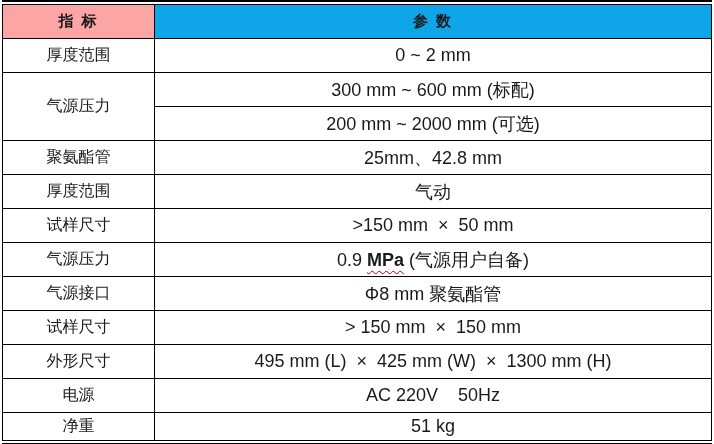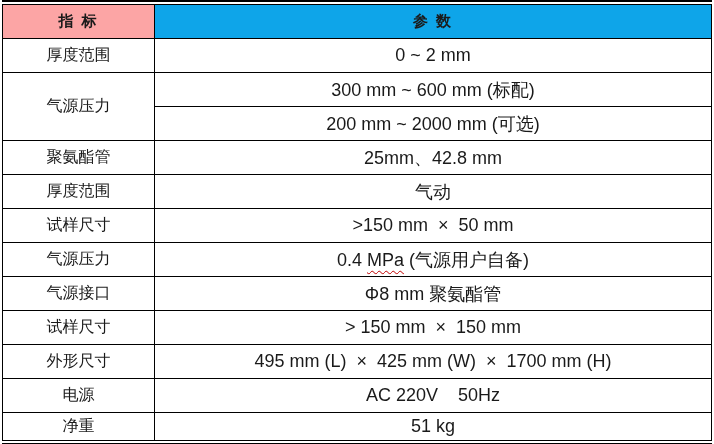--- a/index.html
+++ b/index.html
@@ -48,20 +48,21 @@
   td.value-cell {
     font-size: 18px;
     white-space: pre-wrap;
   }
   tbody tr:last-child td { height: 27px; margin-top: 16px; }
   .wavy {
     text-decoration-line: underline;
     text-decoration-style: wavy;
     text-decoration-thickness: 1px;
     text-underline-offset: 4px;
+    font-weight: bold;
   }
 </style>
 </head>
 <body>
 
 <div class="doc">
   <div class="outer">
     <table class="spec">
       <colgroup>
         <col class="c-label">
@@ -92,33 +93,33 @@
         <tr>
           <td class="label-cell">厚度范围</td>
           <td class="value-cell">气动</td>
         </tr>
         <tr>
           <td class="label-cell">试样尺寸</td>
           <td class="value-cell">&gt;150 mm  ×  50 mm</td>
         </tr>
         <tr>
           <td class="label-cell">气源压力</td>
-          <td class="value-cell"><span>0.4 </span><span class="wavy" style="text-decoration-color: rgb(192, 0, 0);">MPa</span><span> (气源用户自备)</span></td>
+          <td class="value-cell"><span>0.9 </span><span class="wavy" style="text-decoration-color: rgb(192, 0, 0);">MPa</span><span> (气源用户自备)</span></td>
         </tr>
         <tr>
           <td class="label-cell">气源接口</td>
           <td class="value-cell">Φ8 mm 聚氨酯管</td>
         </tr>
         <tr>
           <td class="label-cell">试样尺寸</td>
           <td class="value-cell">&gt; 150 mm  ×  150 mm</td>
         </tr>
         <tr>
           <td class="label-cell">外形尺寸</td>
-          <td class="value-cell">495 mm (L)  ×  425 mm (W)  ×  1700 mm (H)</td>
+          <td class="value-cell">495 mm (L)  ×  425 mm (W)  ×  1300 mm (H)</td>
         </tr>
         <tr>
           <td class="label-cell">电源</td>
           <td class="value-cell">AC 220V    50Hz</td>
         </tr>
         <tr>
           <td class="label-cell">净重</td>
           <td class="value-cell">51 kg</td>
         </tr>
       </tbody>

